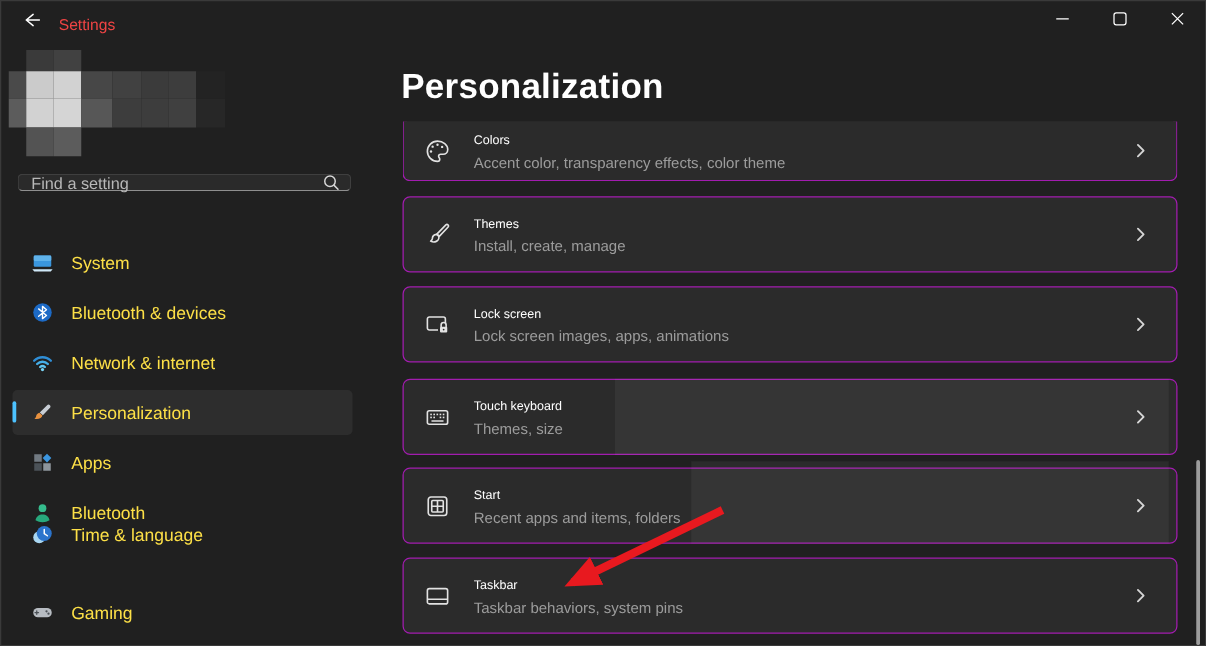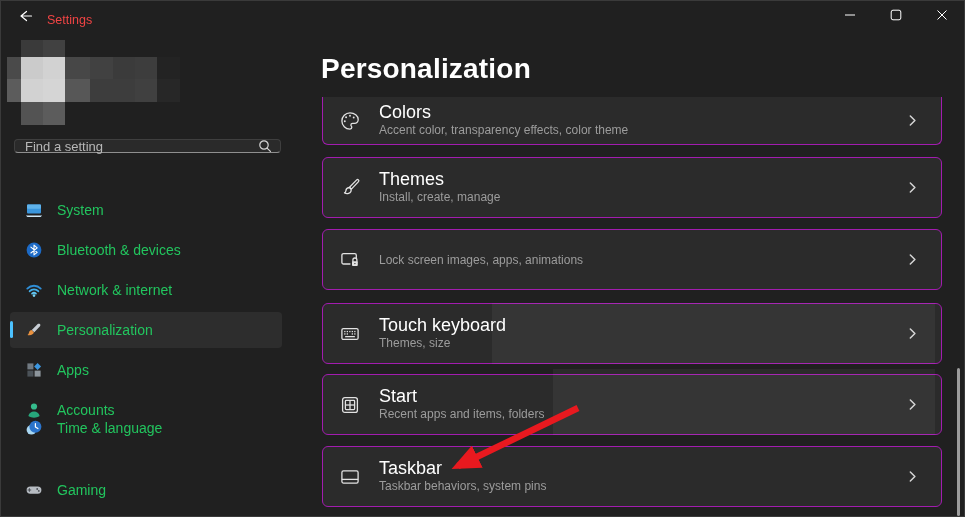--- a/index.html
+++ b/index.html
@@ -41,35 +41,35 @@
     flex:1;background:transparent;border:none;outline:none;
     color:#e8e8e8;font-size:13px;font-family:inherit;
   }
   .search-box input::placeholder{color:#b8b8b8;}
   .nav{position:absolute;left:0;top:0;width:300px;}
   .nav-item{
     position:absolute;left:10px;width:272px;height:36px;border-radius:4px;
     display:flex;align-items:center;padding-left:15px;cursor:pointer;
   }
   .nav-item .ico{width:18px;height:18px;margin-right:14px;flex:0 0 auto;}
-  .nav-item .lbl{font-size:14px;color:#22c55e;white-space:nowrap;}
+  .nav-item .lbl{font-size:14px;color:#fde047;white-space:nowrap;}
   .nav-item.selected{background:#2d2d2d;}
   .nav-pill{position:absolute;left:0;top:9px;width:3px;height:17px;border-radius:2px;background:var(--accent);}
 
   
   .page-title{position:absolute;left:321px;top:53px;font-size:28px;font-weight:700;letter-spacing:.2px;color:#fff;}
   .card{
     position:absolute;left:322px;width:620px;height:61px;
     background:var(--card-bg);border:1px solid #a21caf;border-radius:6px;
     display:flex;align-items:center;padding:0 16px;cursor:pointer;z-index:1;
   }
   .card.clipped{border-radius:0 0 6px 6px;border-top:none;}
   .card .card-ico{width:22px;height:22px;margin-right:18px;flex:0 0 auto;}
   .card .txt{display:flex;flex-direction:column;flex:1;min-width:0;position:relative;z-index:3;}
-  .card .t{font-size:18px;color:#ffffff;line-height:17px;}
+  .card .t{font-size:10px;color:#ffffff;line-height:17px;}
   .card .s{font-size:12px;color:var(--subtitle);line-height:15px;margin-top:2px;}
   .card .chev{flex:0 0 auto;margin-right:6px;position:relative;z-index:3;}
   .redaction-overlay{position:absolute;background:rgba(255,255,255,0.05);z-index:2;pointer-events:none;}
   .annotation-arrow{position:absolute;left:430px;top:395px;z-index:5;pointer-events:none;}
   .annotation-arrow line{stroke:var(--arrow-red);}
   .annotation-arrow .arrowhead{fill:var(--arrow-red);}
   .scroll-thumb{position:absolute;left:957px;top:368px;width:3px;height:148px;background:#9d9d9d;border-radius:2px;z-index:6;cursor:pointer;}
 
   .stroke-ico{stroke:#e2e2e2;fill:none;stroke-width:1.3;stroke-linecap:round;stroke-linejoin:round;}
   .fill-ico{fill:#e2e2e2;stroke:none;}
@@ -203,21 +203,21 @@
       <span class="lbl">Apps</span>
     </div>
 
     <div class="nav-item" style="top:392px">
       <span class="ico">
         <svg width="18" height="18" viewBox="0 0 18 18">
             <circle cx="9" cy="5.5" r="3.1" fill="#35bc8d"></circle>
             <path d="M3.4 15.1c.5-3 2.9-4.6 5.6-4.6s5.1 1.6 5.6 4.6c-1.7 1-3.6 1.6-5.6 1.6s-3.9-.6-5.6-1.6z" fill="#27a87c"></path>
           </svg>
       </span>
-      <span class="lbl">Accounts</span>
+      <span class="lbl">Bluetooth</span>
     </div>
 
     <div class="nav-item" style="top:410px">
       <span class="ico">
         <svg width="18" height="18" viewBox="0 0 18 18">
             <circle cx="6.4" cy="10.8" r="4.8" fill="#a9d7f2"></circle>
             <circle cx="10.4" cy="7.8" r="6" fill="#2b74cc"></circle>
             <path d="M10.4 4.5v3.4l2.5 1.7" fill="none" stroke="#fff" stroke-width="1.2" stroke-linecap="round" stroke-linejoin="round"></path>
           </svg>
       </span>
@@ -284,20 +284,21 @@
   <span class="card-ico">
     <svg width="22" height="22" viewBox="0 0 22 22">
         <rect class="stroke-ico" x="2.9" y="4.6" width="14.4" height="10.4" rx="1.6"></rect>
         <rect x="11.4" y="9.4" width="9.2" height="9" fill="#2b2b2b"></rect>
         <path class="stroke-ico" d="M13.9 12.4v-1.4a2 2 0 0 1 4 0v1.4"></path>
         <rect class="fill-ico" x="13" y="12.3" width="5.8" height="4.7" rx=".9"></rect>
         <circle cx="15.9" cy="14.6" r=".7" fill="#2b2b2b"></circle>
       </svg>
   </span>
   <span class="txt">
+    <span class="t">Lock screen</span>
     <span class="s">Lock screen images, apps, animations</span>
   </span>
   <span class="chev">
     <svg width="13" height="13" viewBox="0 0 12 12">
         <path d="M4 1.8l4.2 4.2L4 10.2" fill="none" stroke="#d4d4d4" stroke-width="1.4" stroke-linecap="round" stroke-linejoin="round"></path>
       </svg>
   </span>
 </div>
 
 <div class="card" style="top:303px">

